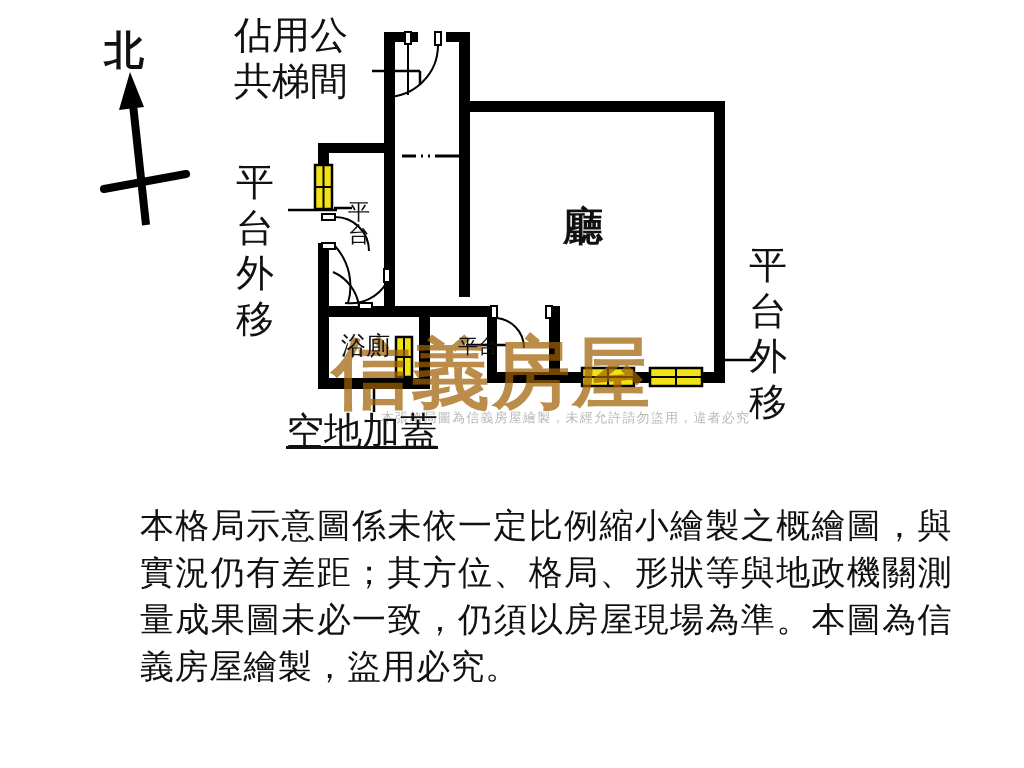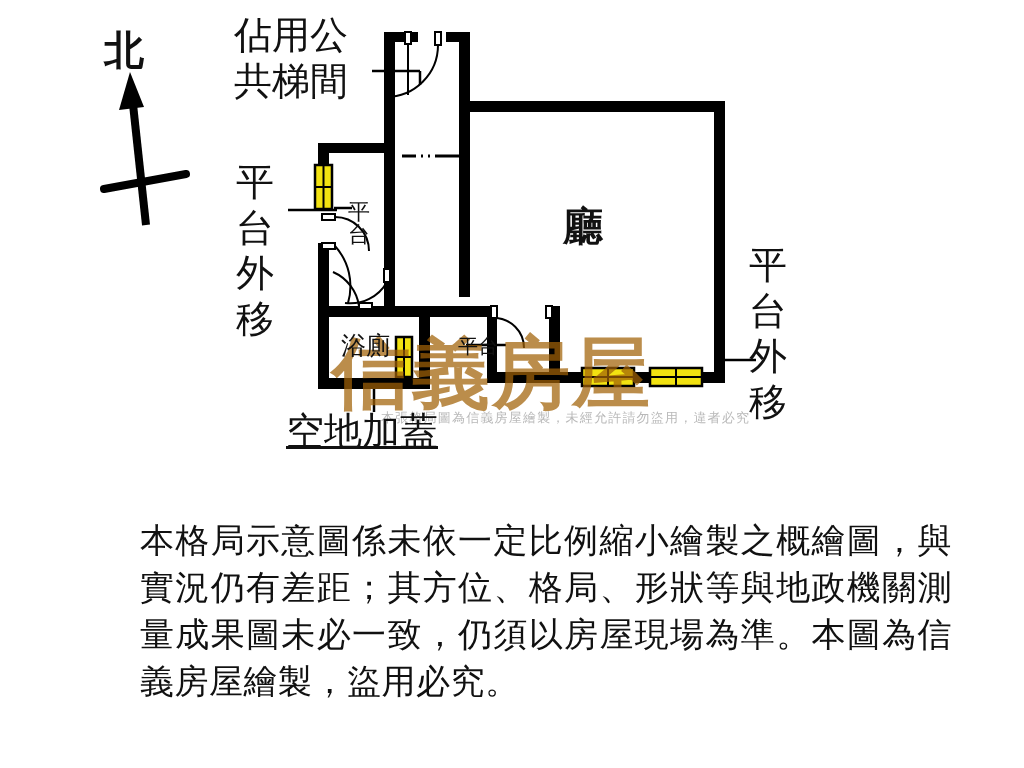--- a/index.html
+++ b/index.html
@@ -83,21 +83,20 @@
     position: absolute;
     left: 140px;
     top: 503px;
     width: 812px;
     font-size: 34px;
     line-height: 1.38;
     text-align: justify;
     text-align-last: left;
     letter-spacing: 0.5px;
     color: #111111;
-    margin-top: 15px;
   }
 </style>
 </head>
 <body>
 
 <div id="plan-stage">
 
   <svg id="plan-svg" viewBox="0 0 1024 470">
 
     <g>

